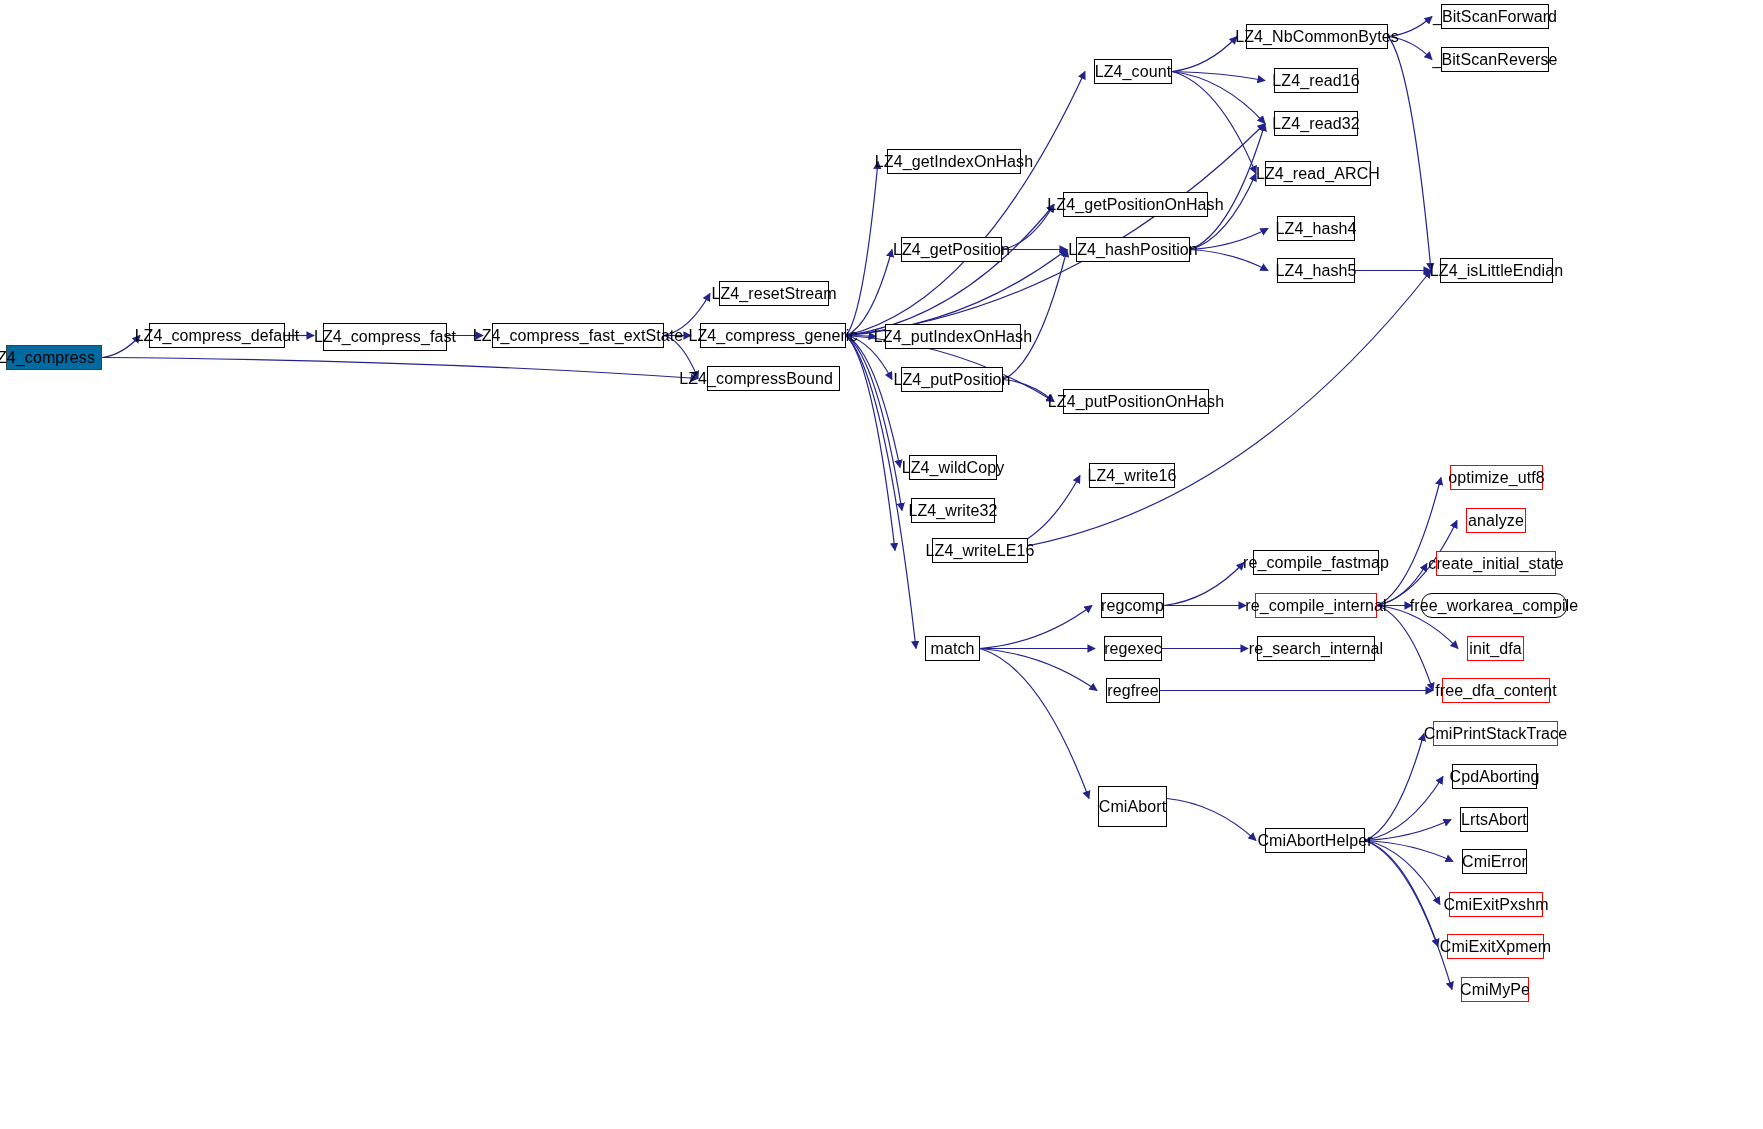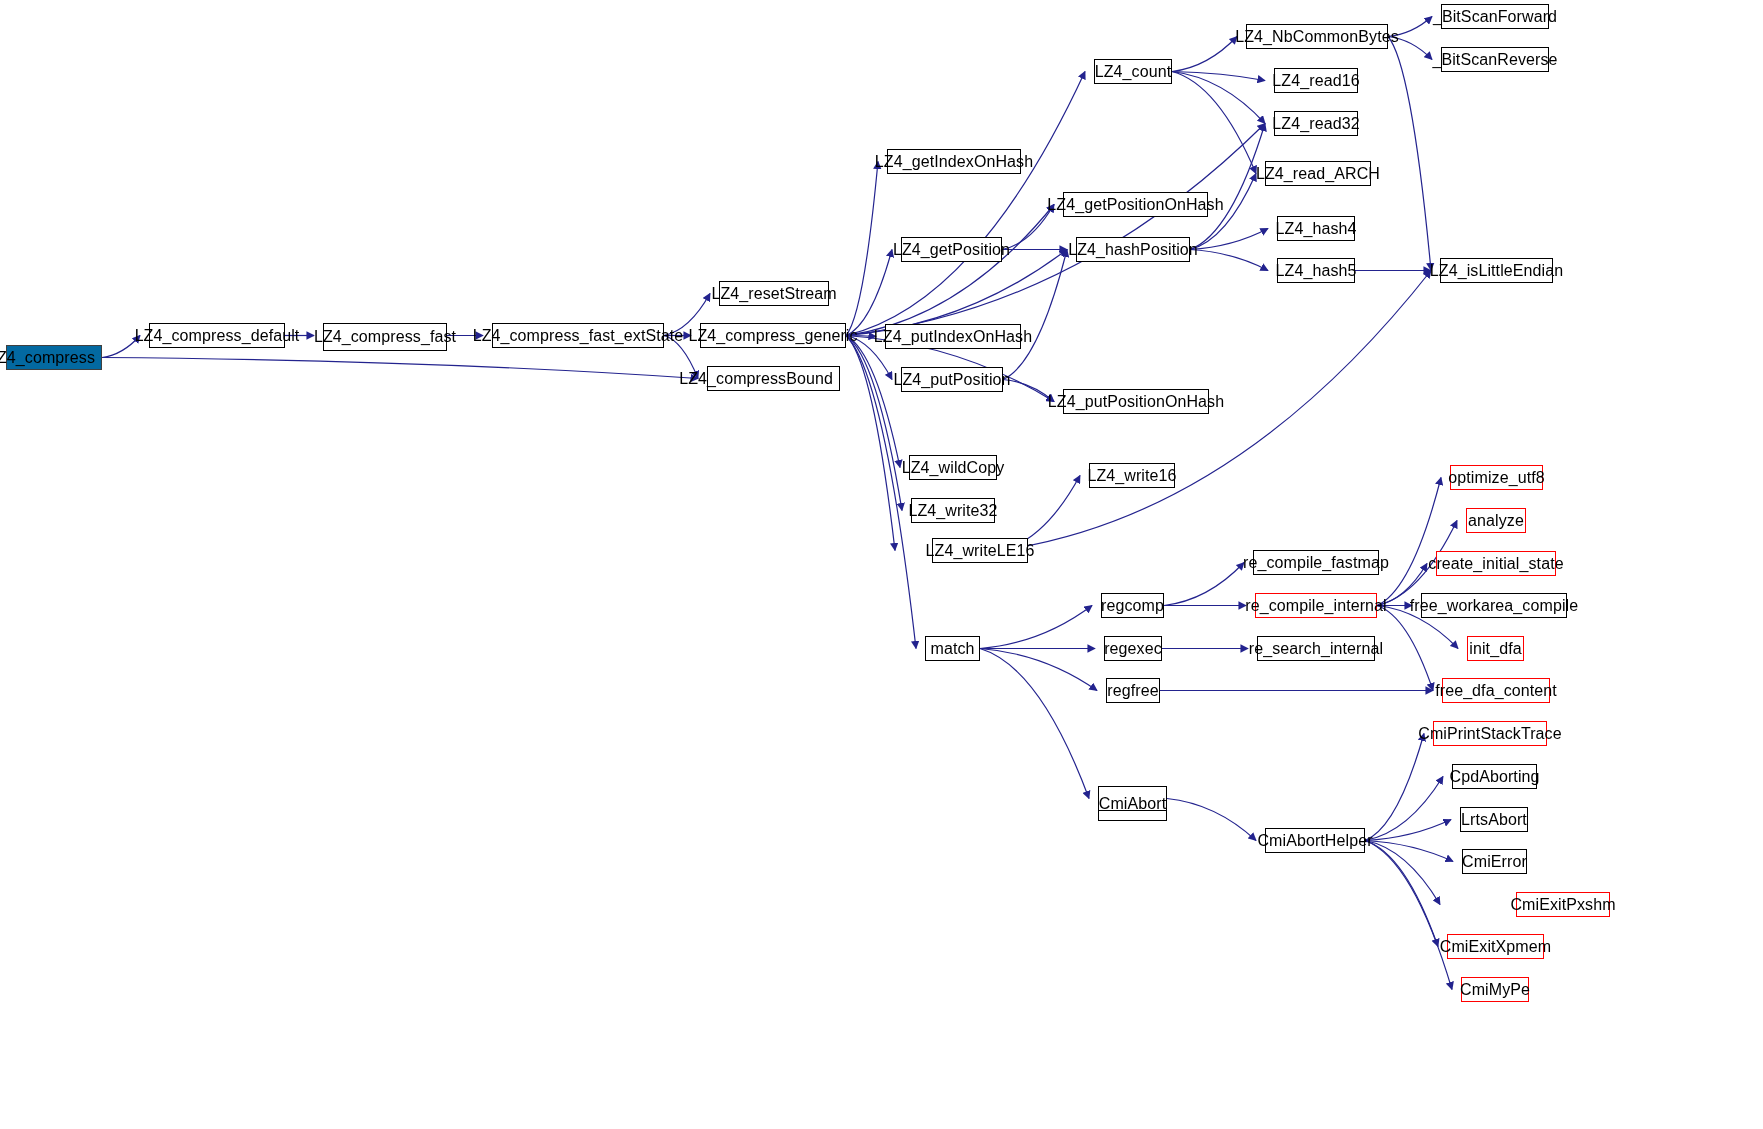--- a/index.html
+++ b/index.html
@@ -211,48 +211,48 @@
       </div>
       <div class="node red" style="left: 1450px; top: 465px; width: 93px; height: 25px;">
         <span>optimize_utf8</span>
       </div>
       <div class="node red" style="left: 1466px; top: 508px; width: 60px; height: 25px;">
         <span>analyze</span>
       </div>
       <div class="node red" style="left: 1436px; top: 551px; width: 120px; height: 25px;">
         <span>create_initial_state</span>
       </div>
-      <div class="node" style="left: 1421px; top: 593px; width: 146px; height: 25px;">
+      <div class="node" style="left: 1421px; top: 593px; width: 146px; height: 25px; border-radius: 11px;">
         <span>free_workarea_compile</span>
       </div>
       <div class="node red" style="left: 1467px; top: 636px; width: 57px; height: 25px;">
         <span>init_dfa</span>
       </div>
       <div class="node red" style="left: 1442px; top: 678px; width: 108px; height: 25px;">
         <span>free_dfa_content</span>
       </div>
-      <div class="node" style="left: 1098px; top: 786px; width: 69px; height: 35px; text-decoration: underline;">
+      <div class="node" style="left: 1098px; top: 786px; width: 69px; height: 41px;">
         <span>CmiAbort</span>
       </div>
       <div class="node" style="left: 1265px; top: 828px; width: 100px; height: 25px;">
         <span>CmiAbortHelper</span>
       </div>
-      <div class="node red" style="left: 1433px; top: 721px; width: 114px; height: 25px;">
+      <div class="node red" style="left: 1433px; top: 721px; width: 125px; height: 25px;">
         <span>CmiPrintStackTrace</span>
       </div>
       <div class="node" style="left: 1452px; top: 764px; width: 85px; height: 25px;">
         <span>CpdAborting</span>
       </div>
       <div class="node" style="left: 1460px; top: 807px; width: 68px; height: 25px;">
         <span>LrtsAbort</span>
       </div>
       <div class="node" style="left: 1462px; top: 849px; width: 65px; height: 25px;">
         <span>CmiError</span>
       </div>
-      <div class="node red" style="left: 1516px; top: 892px; width: 94px; height: 25px;">
+      <div class="node red" style="left: 1449px; top: 892px; width: 94px; height: 25px;">
         <span>CmiExitPxshm</span>
       </div>
       <div class="node red" style="left: 1447px; top: 934px; width: 97px; height: 25px;">
         <span>CmiExitXpmem</span>
       </div>
       <div class="node red" style="left: 1461px; top: 977px; width: 68px; height: 25px;">
         <span>CmiMyPe</span>
       </div>
     </div>
 </div>

